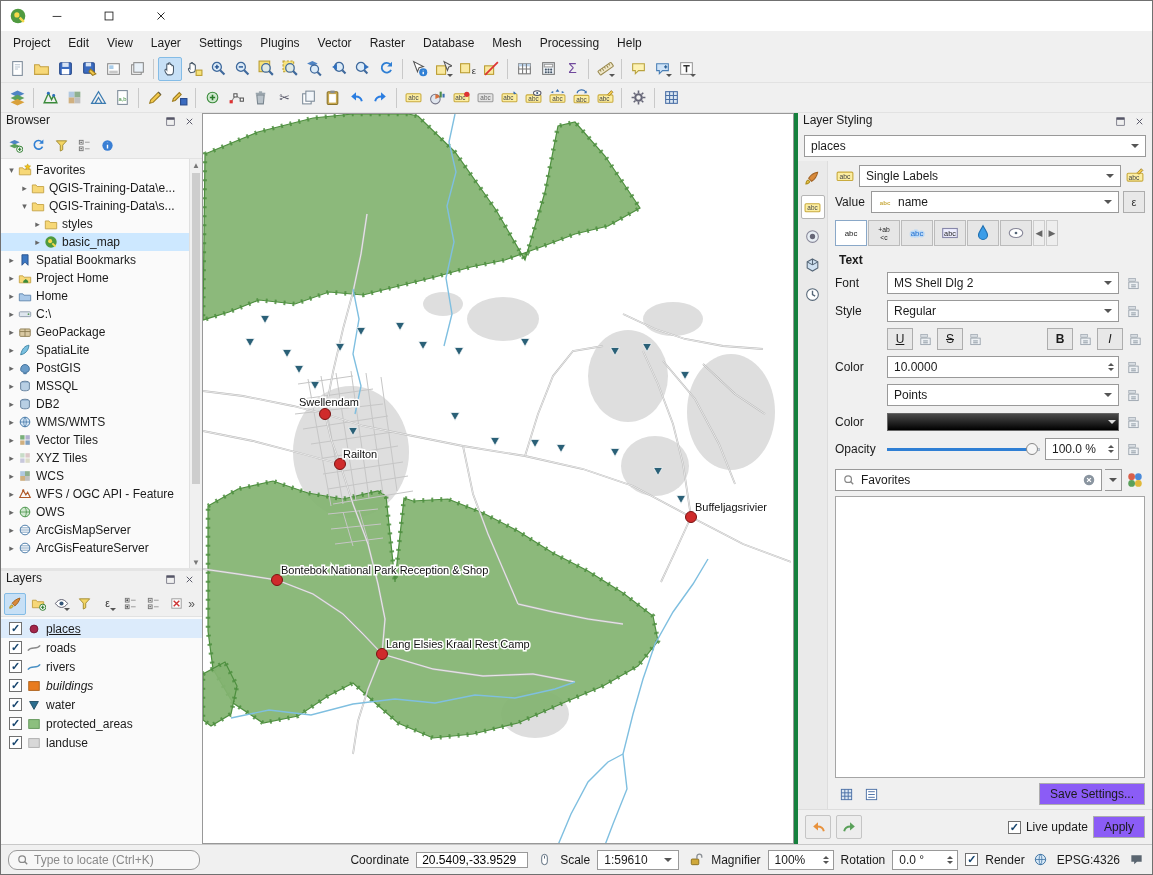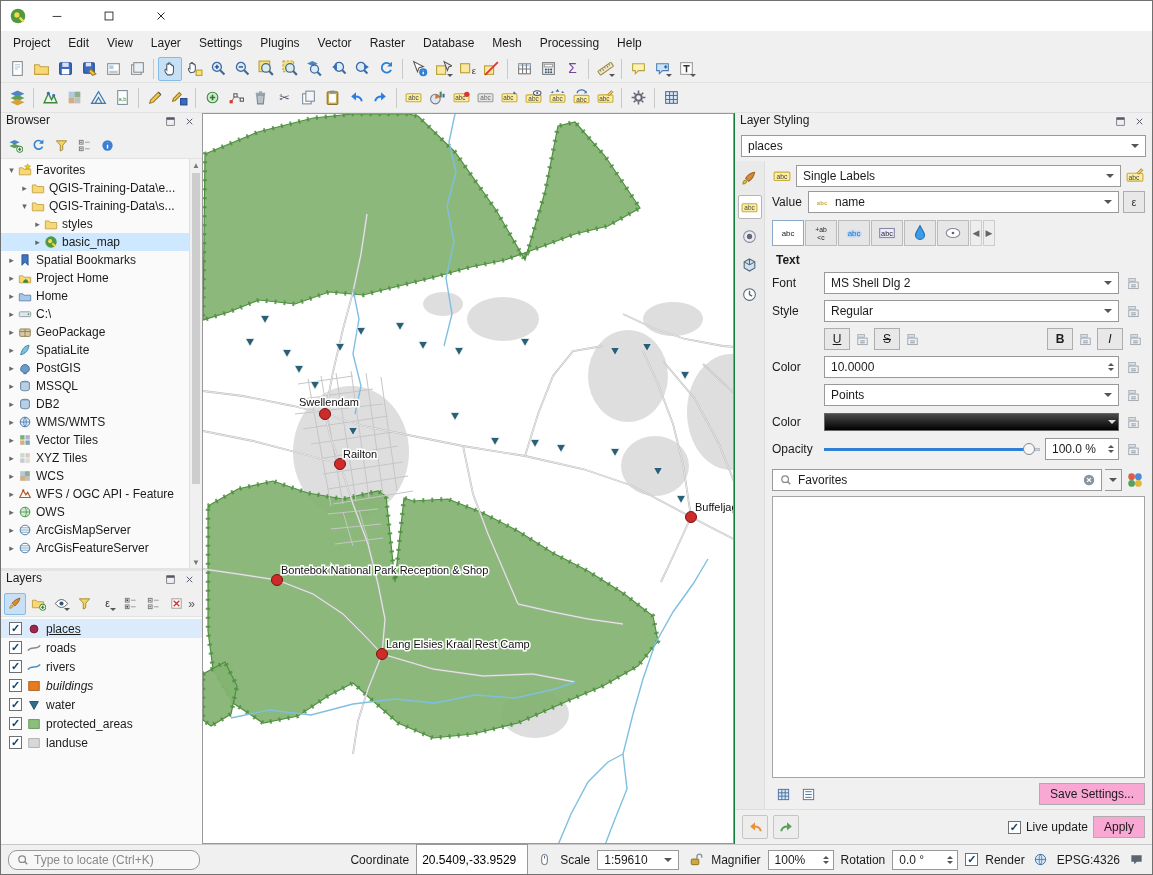--- a/index.html
+++ b/index.html
@@ -53,21 +53,21 @@
 .layer-row.selected{background:#dcebfb}
 .layer-row svg{width:14px;height:14px;flex:0 0 auto}
 .layer-label{font-size:12px}
 .layer-label.underline{text-decoration:underline}
 .layer-label.italic{font-style:italic}
 .cb{width:13px;height:13px;border:1px solid #707070;background:#fff;display:inline-flex;align-items:center;justify-content:center;font-size:11px;color:#17456e;flex:0 0 auto;font-weight:bold;line-height:1}
 
 .map-wrap{flex:1;background:#fff;border:1px solid #989898;position:relative;overflow:hidden;min-width:0}
 .map-label{paint-order:stroke;stroke:#fff;stroke-width:3px;fill:#111;font-size:11px}
 
-.right-col{width:418px;border-left:1px solid #15803d;flex:0 0 auto;display:flex;flex-direction:column}
+.right-col{width:358px;border-left:4px solid #15803d;flex:0 0 auto;display:flex;flex-direction:column}
 .ls-layerrow{padding:2px 6px 4px;flex:0 0 auto}
 .combo{height:22px;background:#fff;border:1px solid #999;display:flex;align-items:center;padding:0 6px;gap:5px;min-width:0}
 .combo .val{overflow:hidden;white-space:nowrap}
 .carr{margin-left:auto;width:0;height:0;border:4px solid transparent;border-top-color:#555;transform:translateY(2px);flex:0 0 auto}
 .grow{flex:1}
 .ls-body{flex:1;display:flex;min-height:0}
 .ls-tabs{width:30px;display:flex;flex-direction:column;align-items:center;padding-top:5px;gap:5px;background:#eaeaea;border-right:1px solid #ddd;flex:0 0 auto}
 .ls-tab{width:24px;height:24px;display:flex;align-items:center;justify-content:center;border:1px solid transparent;border-radius:2px}
 .ls-tab svg{width:17px;height:17px}
 .ls-tab.active{background:#fff;border-color:#b5b5b5}
@@ -104,32 +104,32 @@
 .slider .fill{position:absolute;left:0;top:9px;height:3px;background:#2f7fd4}
 .slider .knob{position:absolute;top:4px;width:12px;height:12px;border-radius:50%;background:#f6f6f6;border:1px solid #888}
 .opacity-wrap .spin{width:74px;flex:0 0 auto}
 .fav-row{display:flex;align-items:center;gap:3px;margin-top:9px}
 .search-box{flex:1;height:22px;background:#fff;border:1px solid #999;display:flex;align-items:center;padding:0 5px;gap:5px;min-width:0}
 .combo-arrow-btn{width:17px;height:22px;border:1px solid #999;border-left:none;background:#f2f2f2;display:flex;align-items:center;justify-content:center}
 .preview-area{flex:1;background:#fff;border:1px solid #a5a5a5;margin-top:5px;min-height:150px}
 .ls-bottom-row{display:flex;align-items:center;gap:3px;margin-top:5px}
 .mini-btn{width:22px;height:20px;display:flex;align-items:center;justify-content:center;border:1px solid transparent}
 .mini-btn svg{width:15px;height:15px}
-.btn{height:22px;padding:0 10px;background:#f9a8d4;border:1px solid #adadad;display:flex;align-items:center;font-size:12px}
+.btn{height:22px;padding:0 10px;background:#8b5cf6;border:1px solid #adadad;display:flex;align-items:center;font-size:12px}
 .ls-footer{display:flex;align-items:center;gap:5px;padding:5px 7px;border-top:1px solid #ddd;flex:0 0 auto}
 .ls-footer .tb-btn{width:26px;height:24px;border:1px solid #c5c5c5;background:#ededed}
 .ls-footer .spacer{flex:1}
 
 .statusbar{height:30px;flex:0 0 auto;display:flex;align-items:center;gap:7px;padding:0 7px;background:#f0f0f0;border-top:1px solid #c8c8c8}
 .locate{width:192px;height:20px;border:1px solid #9a9a9a;border-radius:9px;background:#f7f7f7;display:flex;align-items:center;padding:0 6px;gap:4px}
 .locate input{border:none;outline:none;background:transparent;font-family:inherit;font-size:12px;width:100%;color:#14532d}
 .locate input::placeholder{color:#8a8a8a}
 .sb-spacer{flex:1}
 .sb-label{font-size:12px}
-.sb-input{height:32px;border:1px solid #999;background:#fff;padding:0 5px;font-size:12px;font-family:inherit;outline:none}
+.sb-input{height:16px;border:1px solid #999;background:#fff;padding:0 5px;font-size:12px;font-family:inherit;outline:none}
 .sb-combo{height:20px;width:82px}
 .sb-spin{height:20px;width:66px}
 .sb-ico{width:18px;height:18px;display:flex;align-items:center;justify-content:center}
 .sb-ico svg{width:15px;height:15px}
 </style>
 </head>
 <body>
 
 <div class="window">
 

